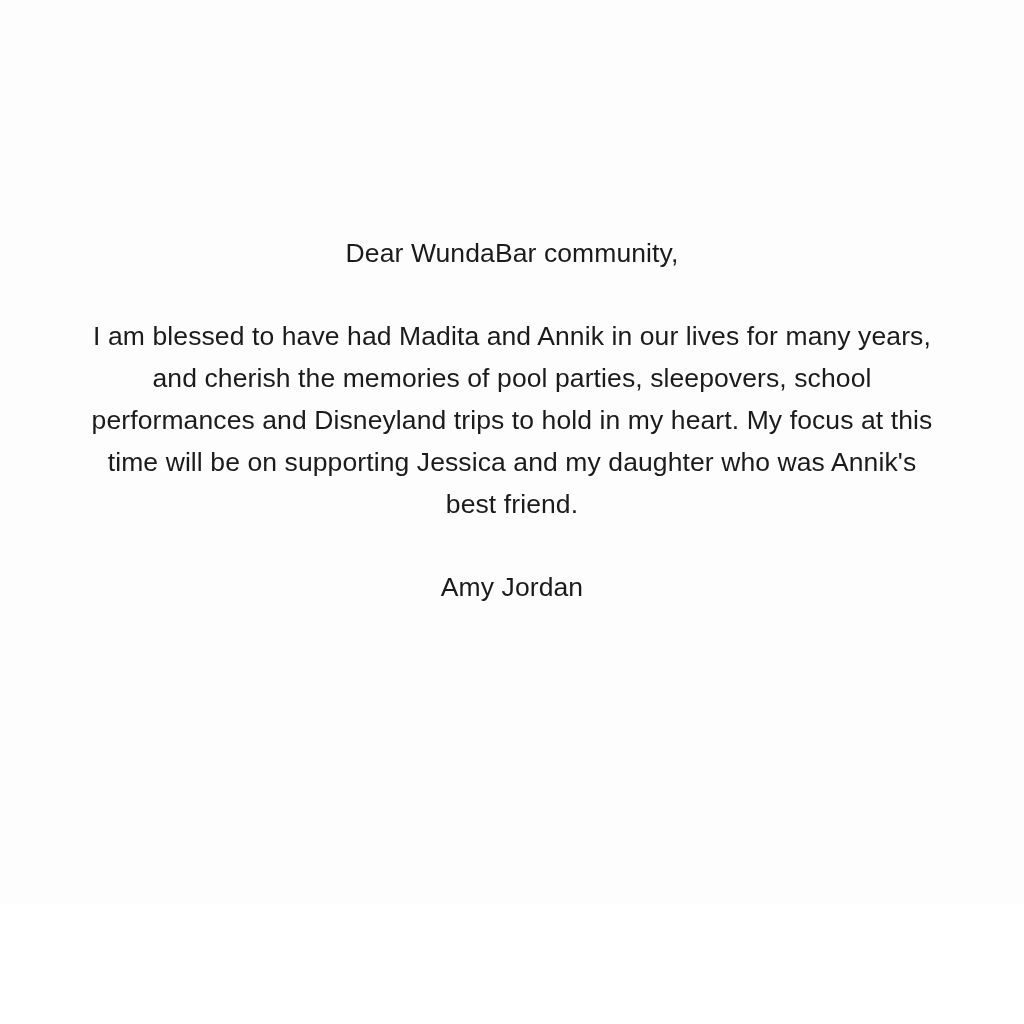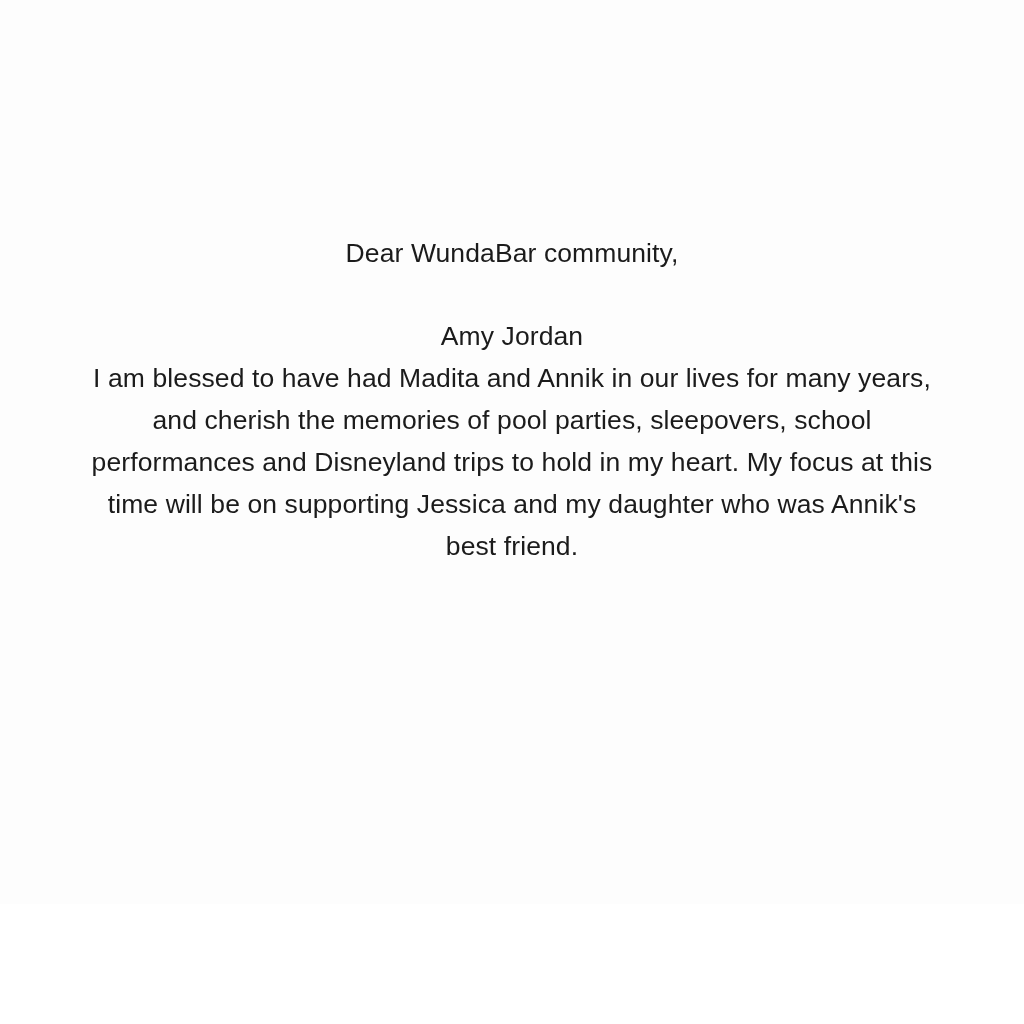--- a/index.html
+++ b/index.html
@@ -53,16 +53,16 @@
   .signature {
     margin-top: 0;
   }
 </style>
 </head>
 <body>
 
 <div class="page">
   <div class="statement">
     <p class="para greeting">Dear WundaBar community,</p>
+    <p class="para body-para wide">I am blessed to have had Madita and Annik in our lives for many years, and cherish the memories of pool parties, sleepovers, school performances and Disneyland trips to hold in my heart. My focus at this time will be on supporting Jessica and my daughter who was Annik's best friend.</p>
     <p class="para signature">Amy Jordan</p>
-    <p class="para body-para wide">I am blessed to have had Madita and Annik in our lives for many years, and cherish the memories of pool parties, sleepovers, school performances and Disneyland trips to hold in my heart. My focus at this time will be on supporting Jessica and my daughter who was Annik's best friend.</p>
   </div>
 </div>
 
 </body></html>

